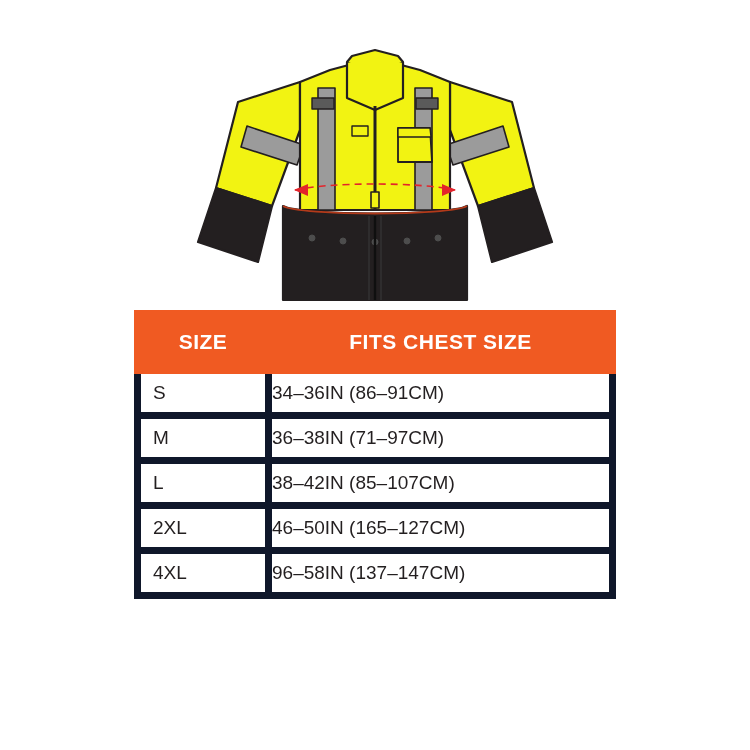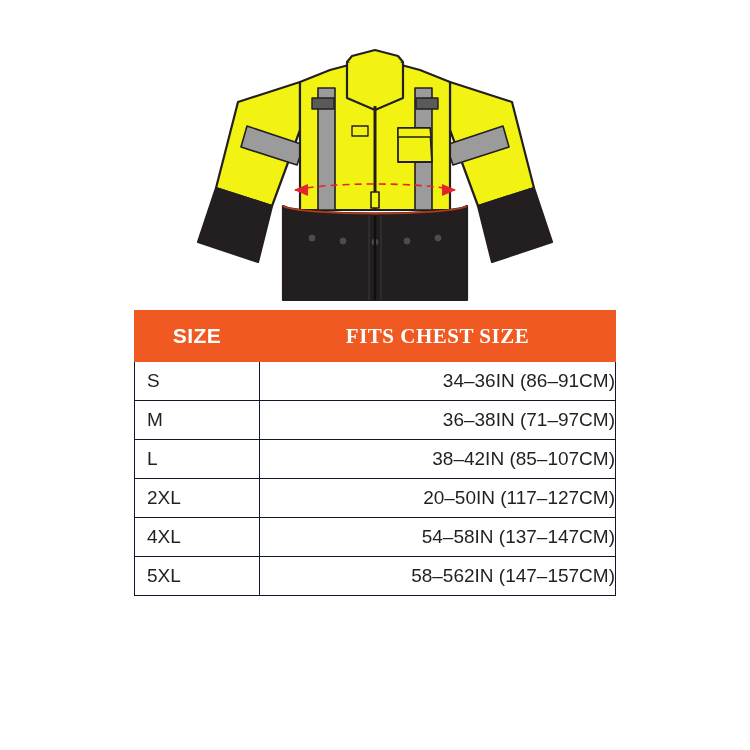--- a/index.html
+++ b/index.html
@@ -28,53 +28,52 @@
   
   #size-table {
     position: absolute;
     left: 134px;
     top: 310px;
     width: 482px;
     border-collapse: collapse;
     table-layout: fixed;
   }
   #size-table th, #size-table td {
-    border: 1px solid #0f172a;
+    border: 7px solid #0f172a;
     padding: 0;
     margin: 17px;
   }
   #size-table thead th {
     background: #f05a22;
     color: #ffffff;
     font-size: 21px;
     font-weight: bold;
     letter-spacing: 0.5px;
     height: 50px;
     vertical-align: middle;
     border-color: #f05a22;
   }
   #size-table thead th.head-size {
     width: 124px;
     text-align: center;
   }
   #size-table thead th.head-chest {
-    font-family: Liberation Serif, serif;
   }
   #size-table tbody td {
     height: 38px;
     font-size: 19px;
     color: #231f20;
     vertical-align: middle;
   }
   #size-table tbody td.cell-size {
     text-align: left;
     padding-left: 12px;
   }
   #size-table tbody td.cell-chest {
-    text-align: right;
+    text-align: left;
   }
 </style>
 </head>
 <body>
 
 <div id="page">
 
   <div id="illustration">
     <svg viewBox="0 0 750 300" width="750" height="300" xmlns="http://www.w3.org/2000/svg">
       <g stroke="#231f20" stroke-width="2.2" stroke-linejoin="round">
@@ -145,26 +144,22 @@
       <tr>
         <td class="cell-size">M</td>
         <td class="cell-chest">36–38IN (71–97CM)</td>
       </tr>
       <tr>
         <td class="cell-size">L</td>
         <td class="cell-chest">38–42IN (85–107CM)</td>
       </tr>
       <tr>
         <td class="cell-size">2XL</td>
-        <td class="cell-chest">20–50IN (117–127CM)</td>
+        <td class="cell-chest">46–50IN (165–127CM)</td>
       </tr>
       <tr>
         <td class="cell-size">4XL</td>
-        <td class="cell-chest">54–58IN (137–147CM)</td>
-      </tr>
-      <tr>
-        <td class="cell-size">5XL</td>
-        <td class="cell-chest">58–562IN (147–157CM)</td>
+        <td class="cell-chest">96–58IN (137–147CM)</td>
       </tr>
     </tbody>
   </table>
 
 </div>
 
 </body></html>

